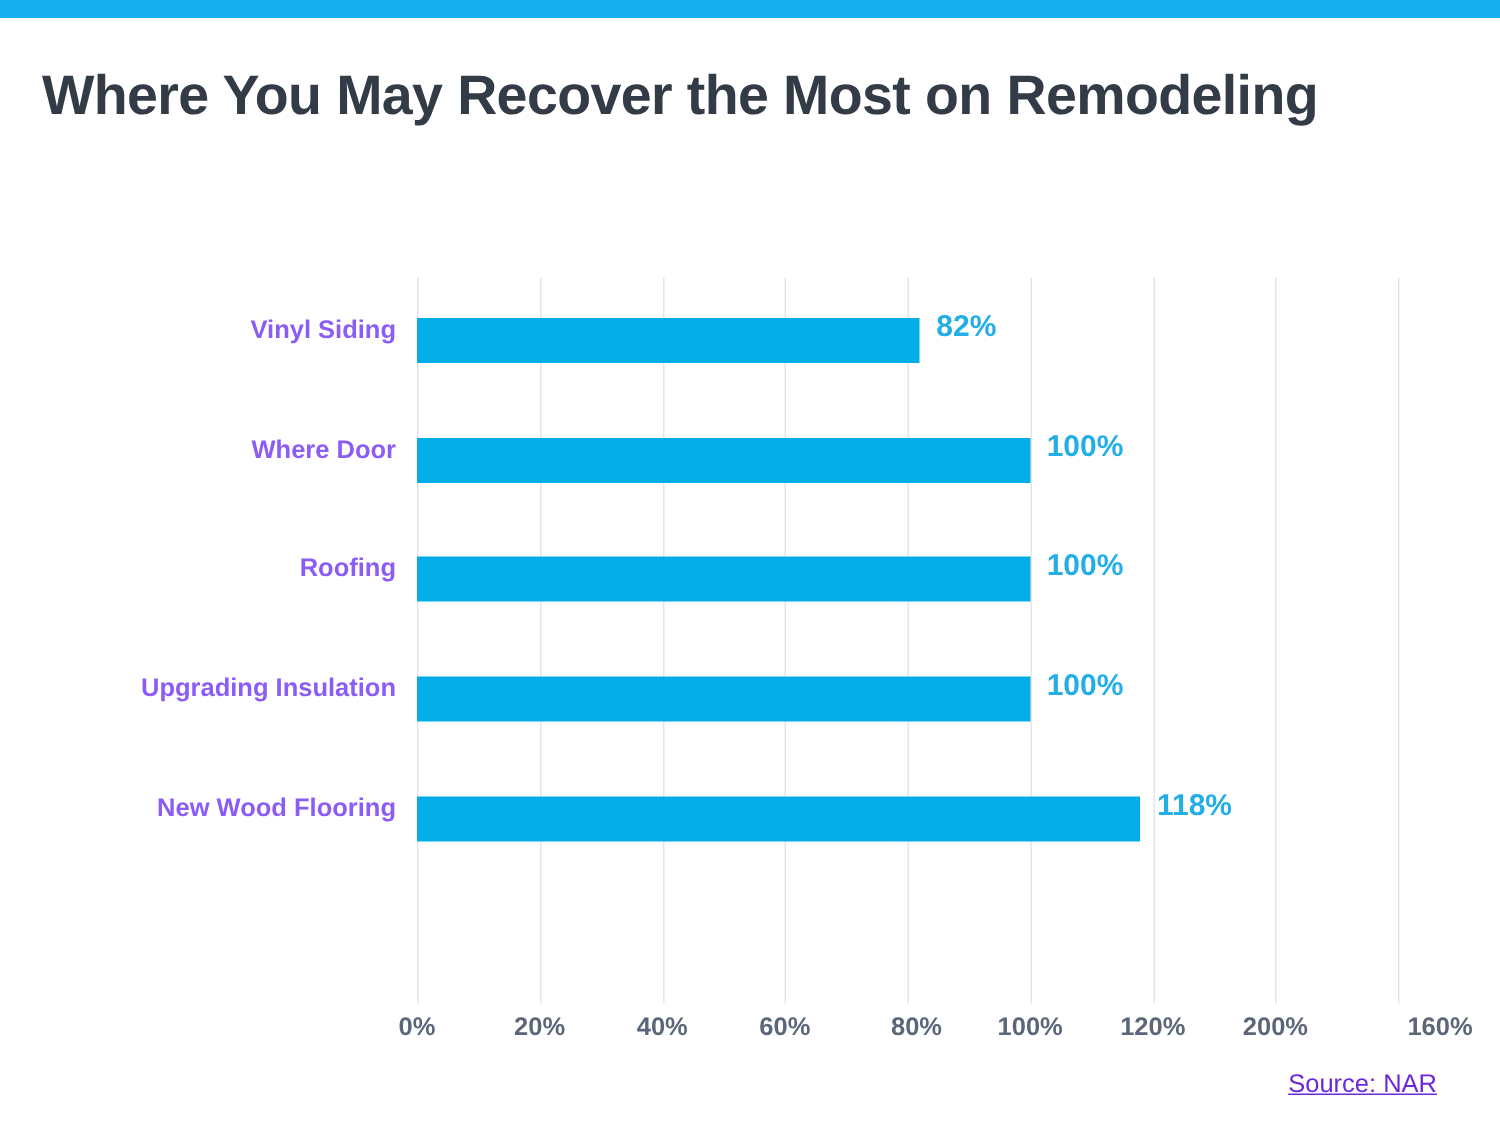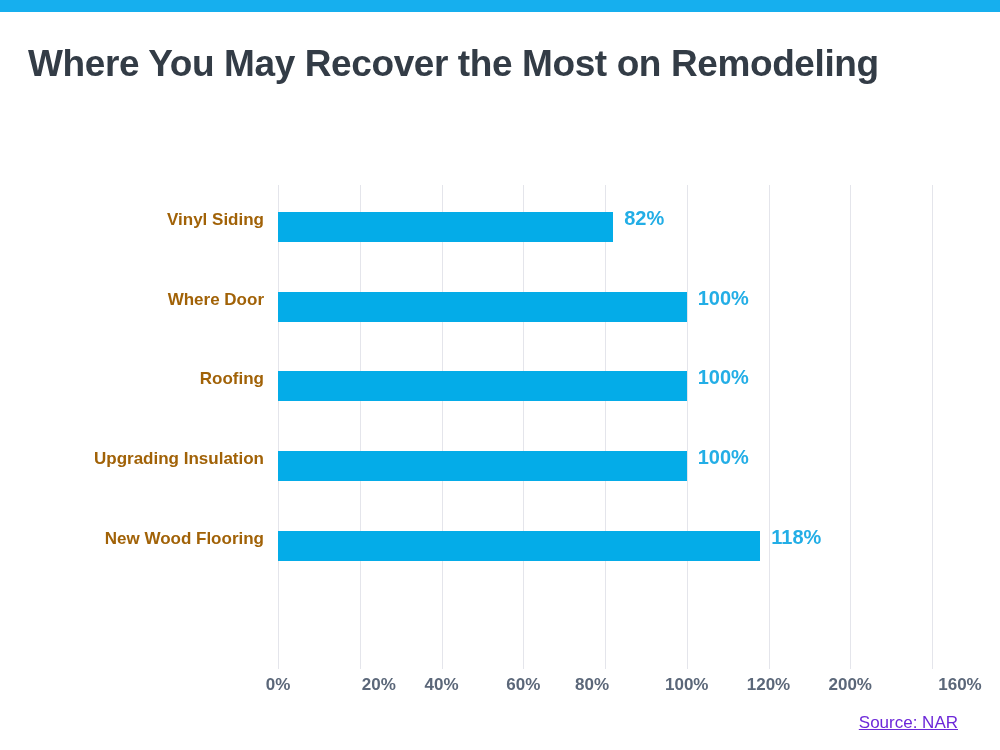--- a/index.html
+++ b/index.html
@@ -81,21 +81,21 @@
     color:#23AEE6;
     white-space:nowrap;
   }
 
   .cat-label {
     position:absolute;
     top:25px;
     right:calc(100% + 14px);
     font-size:17px;
     font-weight:bold;
-    color:#a16207;
+    color:#8b5cf6;
     text-align:right;
     white-space:nowrap;
   }
 
   
   .xaxis {
     position:absolute;
     left:278px; top:663px;
     width:654px; height:40px;
   }
@@ -172,27 +172,27 @@
           <div class="bar" style="width: 482.325px; background: rgb(4, 172, 232);"></div>
           <div class="bar-value" style="left: 493.325px;">118%</div>
         </div>
       </div>
   </div>
 
   <div class="xaxis" id="xaxis">
       <div class="xtick-mark" style="left: 0px;"></div>
       <div class="xtick-label" style="left: 0px;">0%</div>
       <div class="xtick-mark" style="left: 81.75px;"></div>
-      <div class="xtick-label" style="left: 81.75px; margin-left: 19px;">20%</div>
+      <div class="xtick-label" style="left: 81.75px;">20%</div>
       <div class="xtick-mark" style="left: 163.5px;"></div>
       <div class="xtick-label" style="left: 163.5px;">40%</div>
       <div class="xtick-mark" style="left: 245.25px;"></div>
       <div class="xtick-label" style="left: 245.25px;">60%</div>
       <div class="xtick-mark" style="left: 327px;"></div>
-      <div class="xtick-label" style="left: 314px;">80%</div>
+      <div class="xtick-label" style="left: 333px;">80%</div>
       <div class="xtick-mark" style="left: 408.75px;"></div>
       <div class="xtick-label" style="left: 408.75px;">100%</div>
       <div class="xtick-mark" style="left: 490.5px;"></div>
       <div class="xtick-label" style="left: 490.5px;">120%</div>
       <div class="xtick-mark" style="left: 572.25px;"></div>
       <div class="xtick-label" style="left: 572.25px;">200%</div>
       <div class="xtick-mark" style="left: 654px;"></div>
       <div class="xtick-label" style="left: 654px; margin-left: 28px;">160%</div>
     </div>
 

